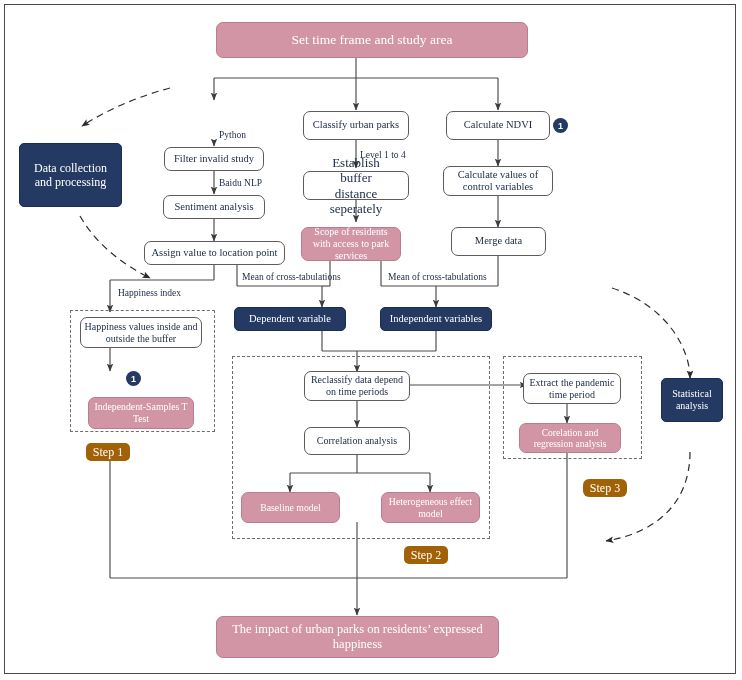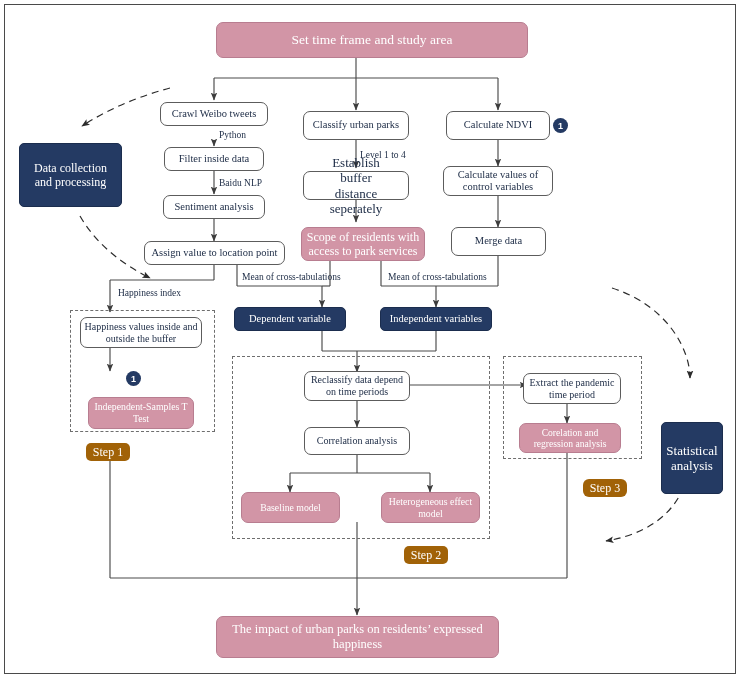--- a/index.html
+++ b/index.html
@@ -105,29 +105,26 @@
   </svg>
 
   <div class="node node-pink" style="left:216px;top:22px;width:312px;height:36px;font-size:13.5px;">
     <span>Set time frame and study area</span>
   </div>
 
   <div class="node node-navy" style="left:19px;top:143px;width:103px;height:64px;font-size:12px;padding:0 6px;">
     <span>Data collection and processing</span>
   </div>
 
-  <div class="node node-navy" style="left:661px;top:378px;width:62px;height:72px;font-size:13px;padding:0 4px;margin-top:44px;">
+  <div class="node node-navy" style="left:661px;top:378px;width:62px;height:44px;font-size:10px;padding:0 4px;">
     <span>Statistical analysis</span>
   </div>
 
-  <div class="node node-plain" style="left:160px;top:102px;width:108px;height:24px;font-size:10.5px;">
-    <span>Crawl Weibo tweets</span>
-  </div>
   <div class="node node-plain" style="left:164px;top:147px;width:100px;height:24px;font-size:10.5px;">
-    <span>Filter inside data</span>
+    <span>Filter invalid study</span>
   </div>
   <div class="node node-plain" style="left:163px;top:195px;width:102px;height:24px;font-size:10.5px;">
     <span>Sentiment analysis</span>
   </div>
   <div class="node node-plain" style="left:144px;top:241px;width:141px;height:24px;font-size:10.5px;">
     <span>Assign value to location point</span>
   </div>
 
   <div class="edge-label" style="left:219px;top:130px;font-size:9.5px;">
     <span>Python</span>
@@ -138,21 +135,21 @@
   <div class="edge-label" style="left:118px;top:288px;font-size:9.5px;">
     <span>Happiness index</span>
   </div>
 
   <div class="node node-plain" style="left:303px;top:111px;width:106px;height:29px;font-size:10.5px;">
     <span>Classify urban parks</span>
   </div>
   <div class="node node-plain" style="left:303px;top:171px;width:106px;height:29px;font-size:13px;padding:0 18px;">
     <span>Establish buffer distance seperately</span>
   </div>
-  <div class="node node-pink" style="left:301px;top:227px;width:124px;height:34px;font-size:12px;padding:8px 4px;">
+  <div class="node node-pink" style="left:301px;top:227px;width:100px;height:34px;font-size:10px;padding:8px 4px;">
     <span>Scope of residents with access to park services</span>
   </div>
 
   <div class="edge-label" style="left:360px;top:150px;font-size:9.5px;">
     <span>Level 1 to 4</span>
   </div>
   <div class="edge-label" style="left:242px;top:272px;font-size:9.5px;">
     <span>Mean of cross-tabulations</span>
   </div>
   <div class="edge-label" style="left:388px;top:272px;font-size:9.5px;">

